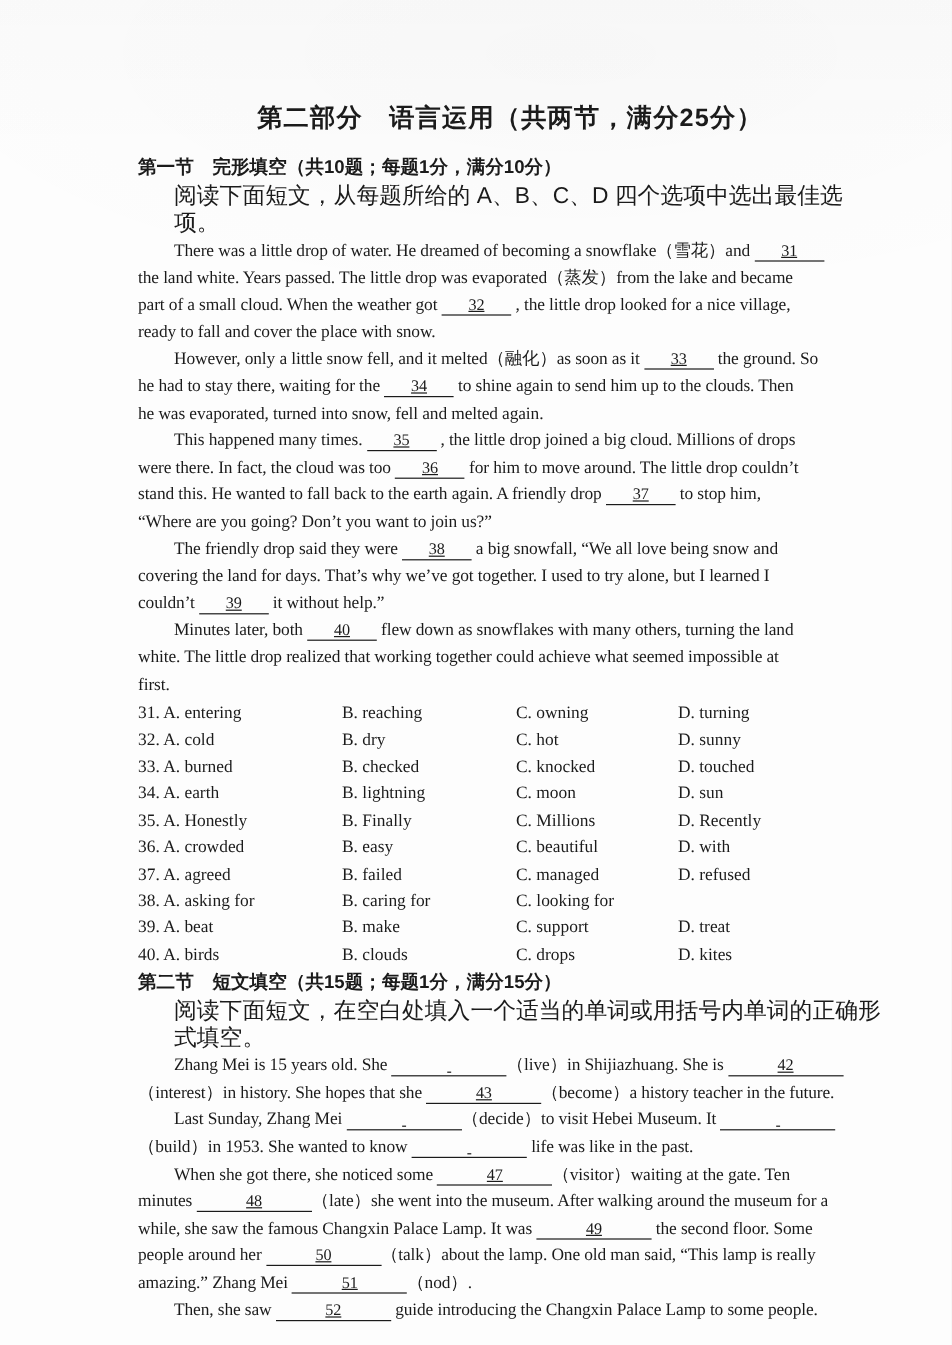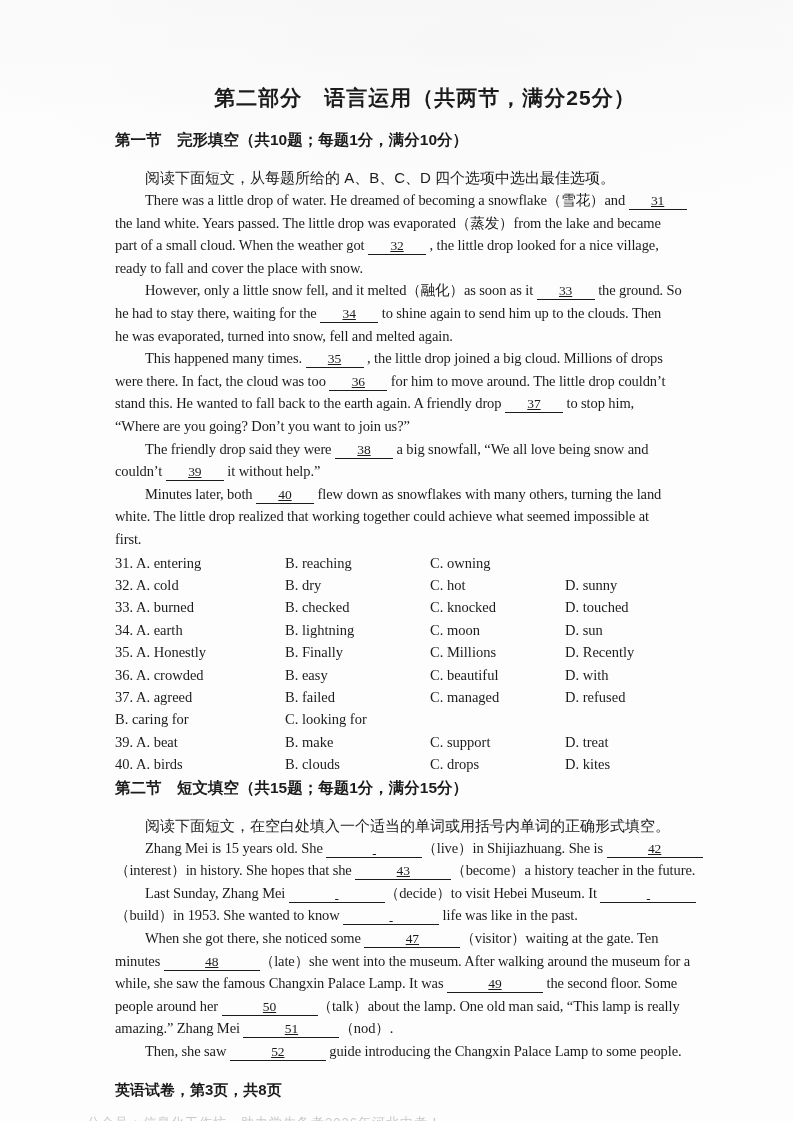--- a/index.html
+++ b/index.html
@@ -35,24 +35,23 @@
     margin:4px 0 16px 0;
   }
   .sec-heading{
     font-family:"Liberation Sans","DejaVu Sans",sans-serif;
     font-weight:bold;
     font-size:15.5px;
     line-height:24px;
   }
   .instr{
     font-family:"Liberation Sans","DejaVu Sans",sans-serif;
-    font-size:15px;
+    font-size:19px;
     line-height:23px;
     padding-left:30px;
-    margin-top:14px;
   }
   .passage .line{
     line-height:22.6px;
     white-space:nowrap;
     letter-spacing:-0.1px;
   }
   .passage .indent{padding-left:30px;}
   .blank{
     display:inline-block;
     min-width:50px;
@@ -104,31 +103,33 @@
         <div class="line">part of a small cloud. When the weather got <span class="blank">32</span> , the little drop looked for a nice village,</div>
         <div class="line">ready to fall and cover the place with snow.</div>
         <div class="line indent">However, only a little snow fell, and it melted（融化）as soon as it <span class="blank">33</span> the ground. So</div>
         <div class="line">he had to stay there, waiting for the <span class="blank">34</span> to shine again to send him up to the clouds. Then</div>
         <div class="line">he was evaporated, turned into snow, fell and melted again.</div>
         <div class="line indent">This happened many times. <span class="blank">35</span> , the little drop joined a big cloud. Millions of drops</div>
         <div class="line">were there. In fact, the cloud was too <span class="blank">36</span> for him to move around. The little drop couldn’t</div>
         <div class="line">stand this. He wanted to fall back to the earth again. A friendly drop <span class="blank">37</span> to stop him,</div>
         <div class="line">“Where are you going? Don’t you want to join us?”</div>
         <div class="line indent">The friendly drop said they were <span class="blank">38</span> a big snowfall, “We all love being snow and</div>
+        <div class="line">covering the land for days. That’s why we’ve got together. I used to try alone, but I learned I</div>
         <div class="line">couldn’t <span class="blank">39</span> it without help.”</div>
         <div class="line indent">Minutes later, both <span class="blank">40</span> flew down as snowflakes with many others, turning the land</div>
         <div class="line">white. The little drop realized that working together could achieve what seemed impossible at</div>
         <div class="line">first.</div>
       </div>
 
     <div class="questions" id="questions1">
         <div class="q-row">
           <span class="q-cell">31. A. entering</span>
           <span class="q-cell">B. reaching</span>
           <span class="q-cell">C. owning</span>
+          <span class="q-cell">D. turning</span>
         </div>
         <div class="q-row">
           <span class="q-cell">32. A. cold</span>
           <span class="q-cell">B. dry</span>
           <span class="q-cell">C. hot</span>
           <span class="q-cell">D. sunny</span>
         </div>
         <div class="q-row">
           <span class="q-cell">33. A. burned</span>
           <span class="q-cell">B. checked</span>
@@ -153,20 +154,21 @@
           <span class="q-cell">C. beautiful</span>
           <span class="q-cell">D. with</span>
         </div>
         <div class="q-row">
           <span class="q-cell">37. A. agreed</span>
           <span class="q-cell">B. failed</span>
           <span class="q-cell">C. managed</span>
           <span class="q-cell">D. refused</span>
         </div>
         <div class="q-row">
+          <span class="q-cell">38. A. asking for</span>
           <span class="q-cell">B. caring for</span>
           <span class="q-cell">C. looking for</span>
         </div>
         <div class="q-row">
           <span class="q-cell">39. A. beat</span>
           <span class="q-cell">B. make</span>
           <span class="q-cell">C. support</span>
           <span class="q-cell">D. treat</span>
         </div>
         <div class="q-row">

